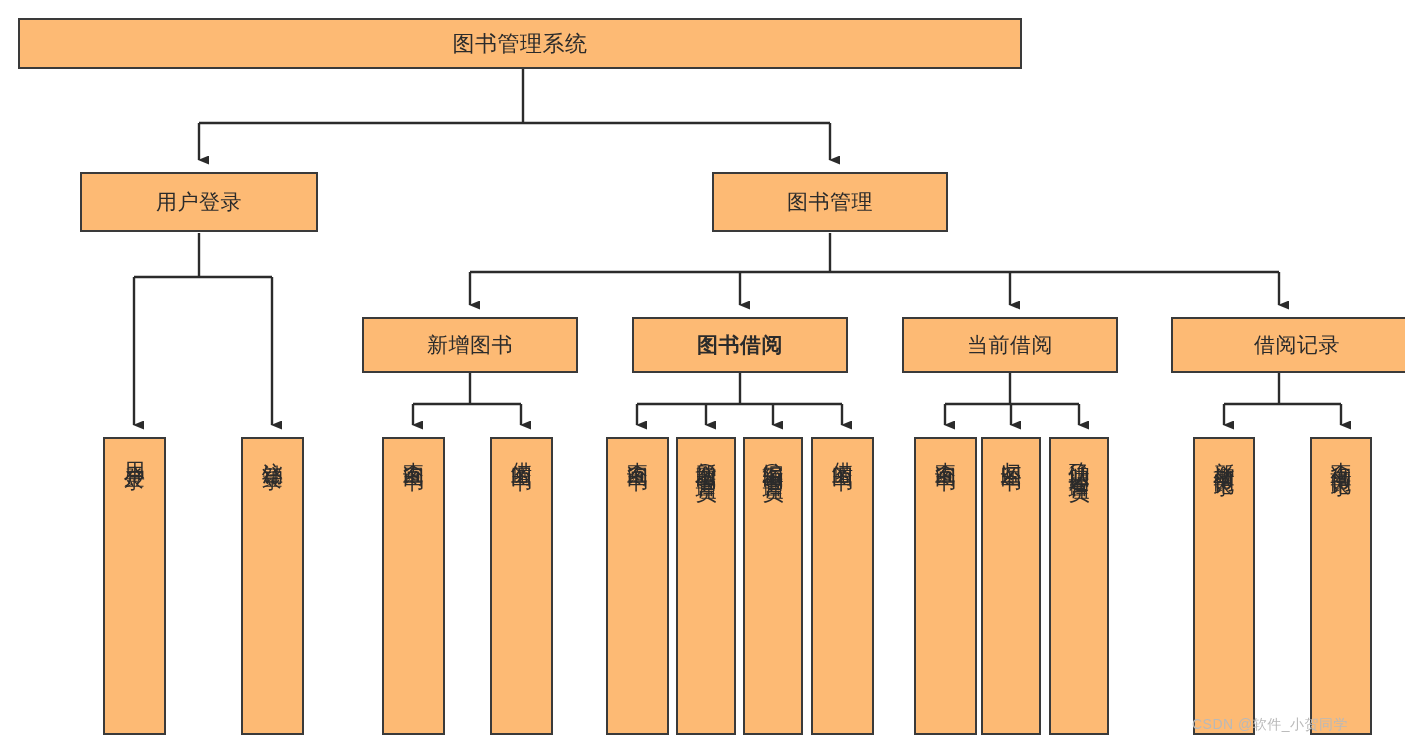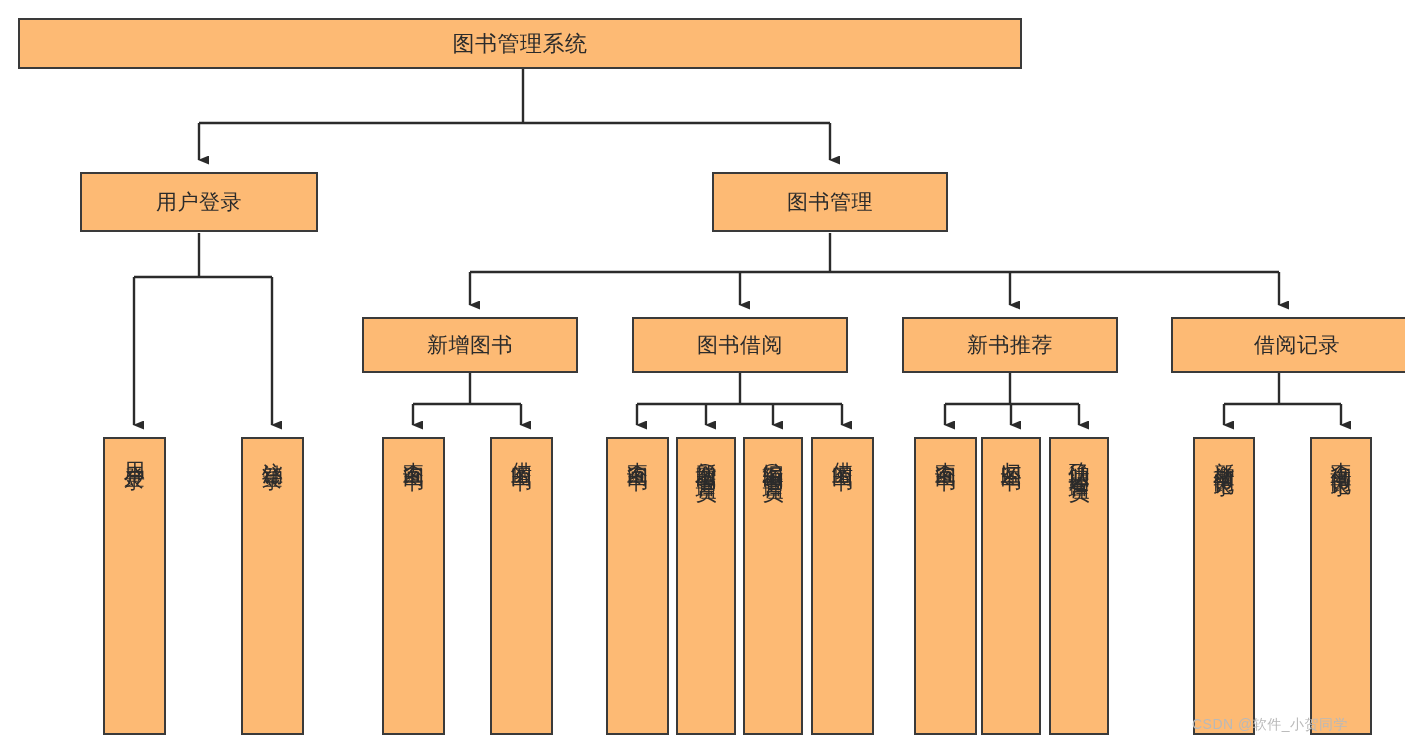--- a/index.html
+++ b/index.html
@@ -128,25 +128,25 @@
   <div class="node horiz" style="left:80px; top:172px; width:238px; height:60px;">
     <span class="label">用户登录</span>
   </div>
   <div class="node horiz" style="left:712px; top:172px; width:236px; height:60px;">
     <span class="label">图书管理</span>
   </div>
 
   <div class="node horiz" style="left:362px; top:317px; width:216px; height:56px;">
     <span class="label">新增图书</span>
   </div>
-  <div class="node horiz" style="left:632px; top:317px; width:216px; height:56px;">
+  <div class="node horiz" style="left:632px; top:317px; width:216px; height:56px;font-weight:bold;">
     <span class="label">图书借阅</span>
   </div>
   <div class="node horiz" style="left:902px; top:317px; width:216px; height:56px;">
-    <span class="label">新书推荐</span>
+    <span class="label">当前借阅</span>
   </div>
   <div class="node horiz" style="left:1171px; top:317px; width:252px; height:56px;">
     <span class="label">借阅记录</span>
   </div>
 
   <div class="node vert" style="left:103px; top:437px; width:63px; height:298px;">
     <span class="label">用户登录</span>
   </div>
   <div class="node vert" style="left:241px; top:437px; width:63px; height:298px;">
     <span class="label">注销登录</span>

